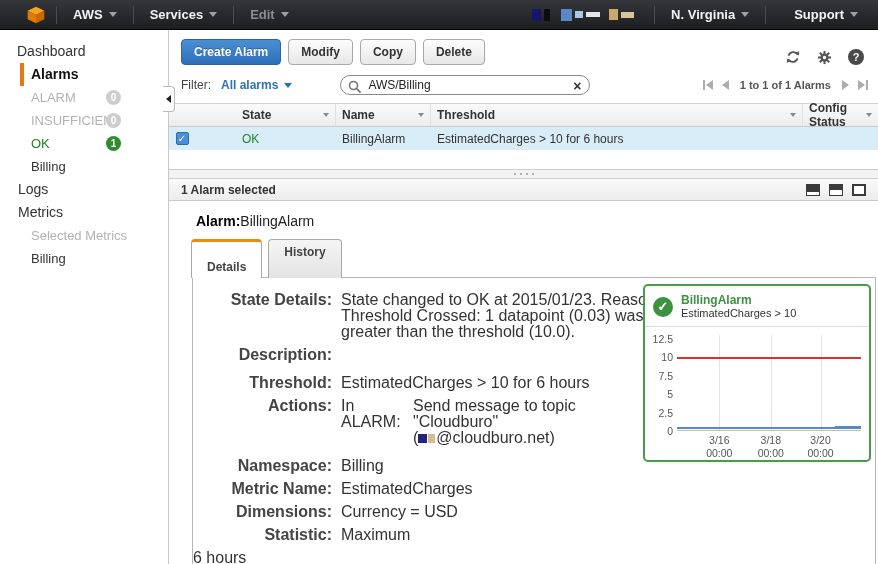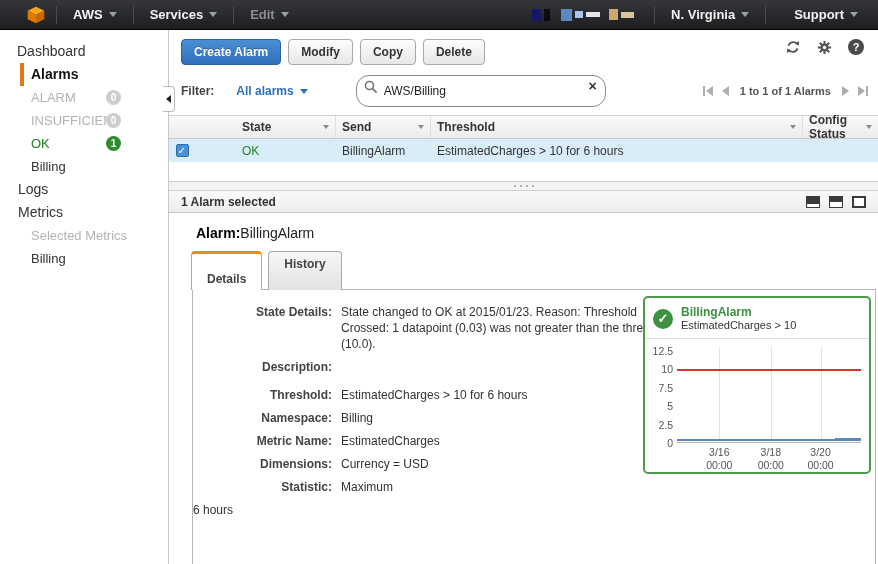--- a/index.html
+++ b/index.html
@@ -31,37 +31,37 @@
     font-size:10px; font-weight:bold; color:#fff; text-align:center; line-height:15px; }
   .badge-gray { background:#cdcdcd; }
   .badge-green { background:#2e8b2e; }
   .collapse-tab { position:absolute; right:-7px; top:56px; width:12px; height:26px; background:#fff;
     border:1px solid #bbb; border-left:none; border-radius:0 4px 4px 0; display:flex; align-items:center;
     justify-content:center; cursor:pointer; z-index:5; }
   .tri-left-sm { width:0; height:0; border-top:4px solid transparent; border-bottom:4px solid transparent;
     border-right:5px solid #222; }
   
   .main { flex:1; display:flex; flex-direction:column; min-width:0; }
-  .toolbar { display:flex; align-items:flex-start; padding:9px 14px 8px 12px; }
+  .toolbar { display:flex; align-items:flex-end; padding:9px 14px 8px 12px; }
   .btn { font-size:12px; font-weight:bold; color:#333; padding:5px 12px; border:1px solid #a8a8a8;
     border-radius:4px; background:linear-gradient(#fdfdfd,#e7e7e7); margin-right:7px; cursor:pointer; }
   .btn-primary { color:#fff; border-color:#2a62a5; background:linear-gradient(#4a8fd4,#2e6fba);
     text-shadow:0 -1px 0 rgba(0,0,0,.25); }
   .tool-icons { margin-left:auto; display:flex; align-items:center; gap:16px; }
   .icon-btn { cursor:pointer; display:flex; align-items:center; }
   .help-circle { width:16px; height:16px; border-radius:50%; background:#4a4a4a; color:#fff;
     font-size:11px; font-weight:bold; text-align:center; line-height:16px; }
   .help-circle::after { content:"?"; }
   
   .filter-row { display:flex; align-items:center; padding:2px 10px 8px 12px; }
-  .filter-label { font-size:12px; font-weight:bold; color:#444; margin-right:22px; }
+  .filter-label { font-size:12px; font-weight:normal; color:#444; margin-right:10px; }
   .filter-dd { font-size:12px; font-weight:bold; color:#2d72b8; cursor:pointer; display:flex; align-items:center; }
   .filter-dd .caret { border-top-color:#2d72b8; }
   .searchbox { position:relative; margin-left:48px; }
-  .searchbox input { width:250px; height:32px; border:1px solid #8a8a8a; border-radius:13px;
+  .searchbox input { width:250px; height:20px; border:1px solid #8a8a8a; border-radius:13px;
     padding:0 26px 0 27px; font-size:12px; color:#222; outline:none; font-family:"Liberation Sans",sans-serif; }
   .search-glyph { position:absolute; left:8px; top:5px; }
   .clear-x { position:absolute; right:9px; top:3px; font-size:14px; font-weight:bold; color:#333; cursor:pointer; }
   .clear-x::after { content:"\00d7"; }
   .pager { margin-left:auto; display:flex; align-items:center; gap:9px; }
   .pg-txt { font-size:11px; font-weight:bold; color:#555; margin:0 2px; }
   .pg-bar { width:2px; height:10px; background:#adadad; }
   .tri-l { width:0; height:0; border-top:5px solid transparent; border-bottom:5px solid transparent;
     border-right:7px solid #adadad; }
   .tri-r { width:0; height:0; border-top:5px solid transparent; border-bottom:5px solid transparent;
@@ -103,21 +103,21 @@
   .detail { flex:1; position:relative; overflow:hidden; }
   .d-title { font-size:14px; color:#222; padding:12px 0 10px 27px; }
   .d-title b { color:#000; }
   .tabs { display:flex; gap:6px; padding-left:22px; position:relative; z-index:2; }
   .tab { font-size:12px; font-weight:bold; color:#444; padding:5px 15px 4px; border:1px solid #a9a9a9;
     border-bottom:none; border-radius:4px 4px 0 0; background:linear-gradient(#f6f6f6,#e3e3e3);
     cursor:pointer; margin-bottom:-1px; }
   .tab.active { background:#fff; border-top:3px solid #e88d0e; padding-top:18px; }
   .d-box { margin:0 2px 0 23px; border:1px solid #b5b5b5; background:#fff; height:312px;
     position:relative; padding-top:14px; }
-  .frow { display:flex; font-size:12px; margin-bottom:7px; line-height:16px; }
+  .frow { display:flex; font-size:16px; margin-bottom:7px; line-height:16px; }
   .flabel { width:148px; flex-shrink:0; text-align:right; font-weight:bold; color:#444; padding-right:9px; }
   .fvalue { color:#333; }
   .fv-wrap { width:334px; }
   .act-state { display:inline-block; width:72px; vertical-align:top; }
   .act-lines { display:inline-block; vertical-align:top; }
   .redact-sm { display:inline-block; width:9px; height:9px; background:#23237a; margin-right:1px; }
   .redact-sm2 { display:inline-block; width:7px; height:9px; background:#d4bd8e; margin-right:1px; }
   .mb-extra { margin-bottom:12px; }
   
   .widget { position:absolute; top:6px; right:4px; width:228px; height:178px; background:#fff;
@@ -285,21 +285,21 @@
     </div>
 
     <div class="tbl">
       <div class="tbl-head">
         <div class="c-cb"></div>
         <div class="th c-state">
           <span>State</span>
             <span class="sort-caret"></span>
         </div>
         <div class="th c-name">
-          <span>Send</span>
+          <span>Name</span>
             <span class="sort-caret"></span>
         </div>
         <div class="th c-thresh">
           <span>Threshold</span>
             <span class="sort-caret"></span>
         </div>
         <div class="th c-cfg" style="border-right:none;">
           <span>Config Status</span>
             <span class="sort-caret"></span>
         </div>
@@ -345,20 +345,30 @@
           <span class="flabel">State Details:</span>
           <span class="fvalue fv-wrap">State changed to OK at 2015/01/23. Reason: Threshold Crossed: 1 datapoint (0.03) was not greater than the threshold (10.0).</span>
         </div>
         <div class="frow mb-extra">
           <span class="flabel">Description:</span>
           <span class="fvalue"></span>
         </div>
         <div class="frow">
           <span class="flabel">Threshold:</span>
           <span class="fvalue">EstimatedCharges &gt; 10 for 6 hours</span>
+        </div>
+        <div class="frow mb-extra">
+          <span class="flabel">Actions:</span>
+          <span class="fvalue">
+            <span class="act-state">In ALARM:</span><span class="act-lines">
+              <span style="display:block;">Send message to topic</span>
+              <span style="display:block;">"Cloudburo"</span>
+              <span style="display:block;"><span>(</span><span class="redact-sm"></span><span class="redact-sm2"></span><span>@cloudburo.net)</span></span>
+            </span>
+          </span>
         </div>
         <div class="frow">
           <span class="flabel">Namespace:</span>
           <span class="fvalue">Billing</span>
         </div>
         <div class="frow">
           <span class="flabel">Metric Name:</span>
           <span class="fvalue">EstimatedCharges</span>
         </div>
         <div class="frow">

